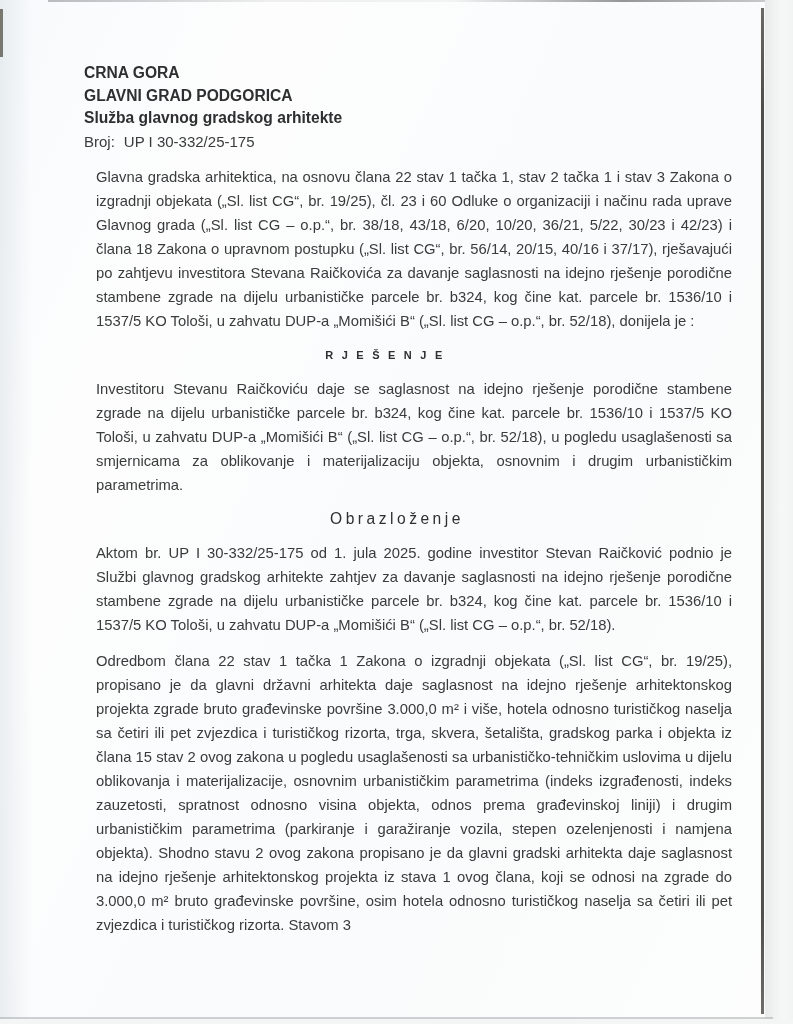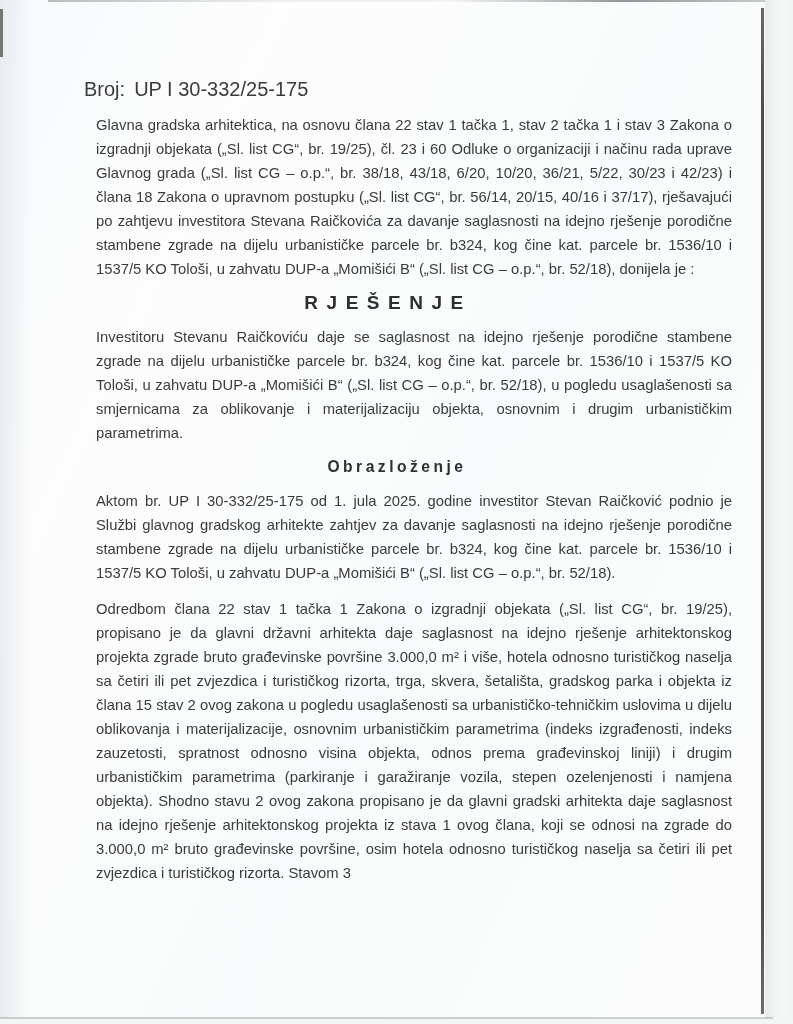--- a/index.html
+++ b/index.html
@@ -61,65 +61,70 @@
     font-size: 14.8px;
     line-height: 24px;
   }
   .org-block {
     font-weight: bold;
     font-size: 15.6px;
     line-height: 22.5px;
     color: #2e2f31;
   }
   .ref-block {
-    margin-top: 16px;
+    margin-top: 0;
     line-height: 23px;
-    font-size: 20px;
+    font-size: 15px;
   }
   .case-number-value { margin-left: 9px; }
   p.doc-par {
     margin: 12px;
     text-align: justify;
     text-justify: inter-word;
   }
   .intro-par       { margin-top: 36px; }
   .decision-title {
     margin: 0;
     margin-top: 0px;
     line-height: 20px;
     padding-top: 0;
     text-align: center;
     padding-right: 52px;
-    font-size: 19px;
+    font-size: 11px;
     font-weight: bold;
     letter-spacing: 8.5px;
     color: #2e2f31;
   }
   .decision-par    { margin-top: 14px; }
   .explanation-title {
     margin: 0;
     margin-top: 12px;
     line-height: 20px;
     text-align: center;
     padding-right: 34px;
     font-size: 15.6px;
-    font-weight: bold;
+    font-weight: normal;
     letter-spacing: 3.5px;
     color: #2e2f31;
   }
   .explanation-p1  { margin-top: 16px; }
   .explanation-p2  { margin-top: 4px; }
 </style>
 </head>
 <body>
 
 <div class="scan-page">
 
   <div class="content">
 
+    <div class="org-block">
+      <div>CRNA GORA</div>
+      <div>GLAVNI GRAD PODGORICA</div>
+      <div>Služba glavnog gradskog arhitekte</div>
+    </div>
 
     <div class="ref-block">
       <div><span>Broj:</span><span class="case-number-value">UP I 30-332/25-175</span></div>
     </div>
 
     <p class="doc-par intro-par">Glavna gradska arhitektica, na osnovu člana 22 stav 1 tačka 1, stav 2 tačka 1 i stav 3 Zakona o izgradnji objekata („Sl. list CG“, br. 19/25), čl. 23 i 60 Odluke o organizaciji i načinu rada uprave Glavnog grada („Sl. list CG – o.p.“, br. 38/18, 43/18, 6/20, 10/20, 36/21, 5/22, 30/23 i 42/23) i člana 18 Zakona o upravnom postupku („Sl. list CG“, br. 56/14, 20/15, 40/16 i 37/17), rješavajući po zahtjevu investitora Stevana Raičkovića za davanje saglasnosti na idejno rješenje porodične stambene zgrade na dijelu urbanističke parcele br. b324, kog čine kat. parcele br. 1536/10 i 1537/5 KO Tološi, u zahvatu DUP-a „Momišići B“ („Sl. list CG – o.p.“, br. 52/18), donijela je :</p>
 
     <h1 class="decision-title">RJEŠENJE</h1>
 
     <p class="doc-par decision-par">Investitoru Stevanu Raičkoviću daje se saglasnost na idejno rješenje porodične stambene zgrade na dijelu urbanističke parcele br. b324, kog čine kat. parcele br. 1536/10 i 1537/5 KO Tološi, u zahvatu DUP-a „Momišići B“ („Sl. list CG – o.p.“, br. 52/18), u pogledu usaglašenosti sa smjernicama za oblikovanje i materijalizaciju objekta, osnovnim i drugim urbanističkim parametrima.</p>

